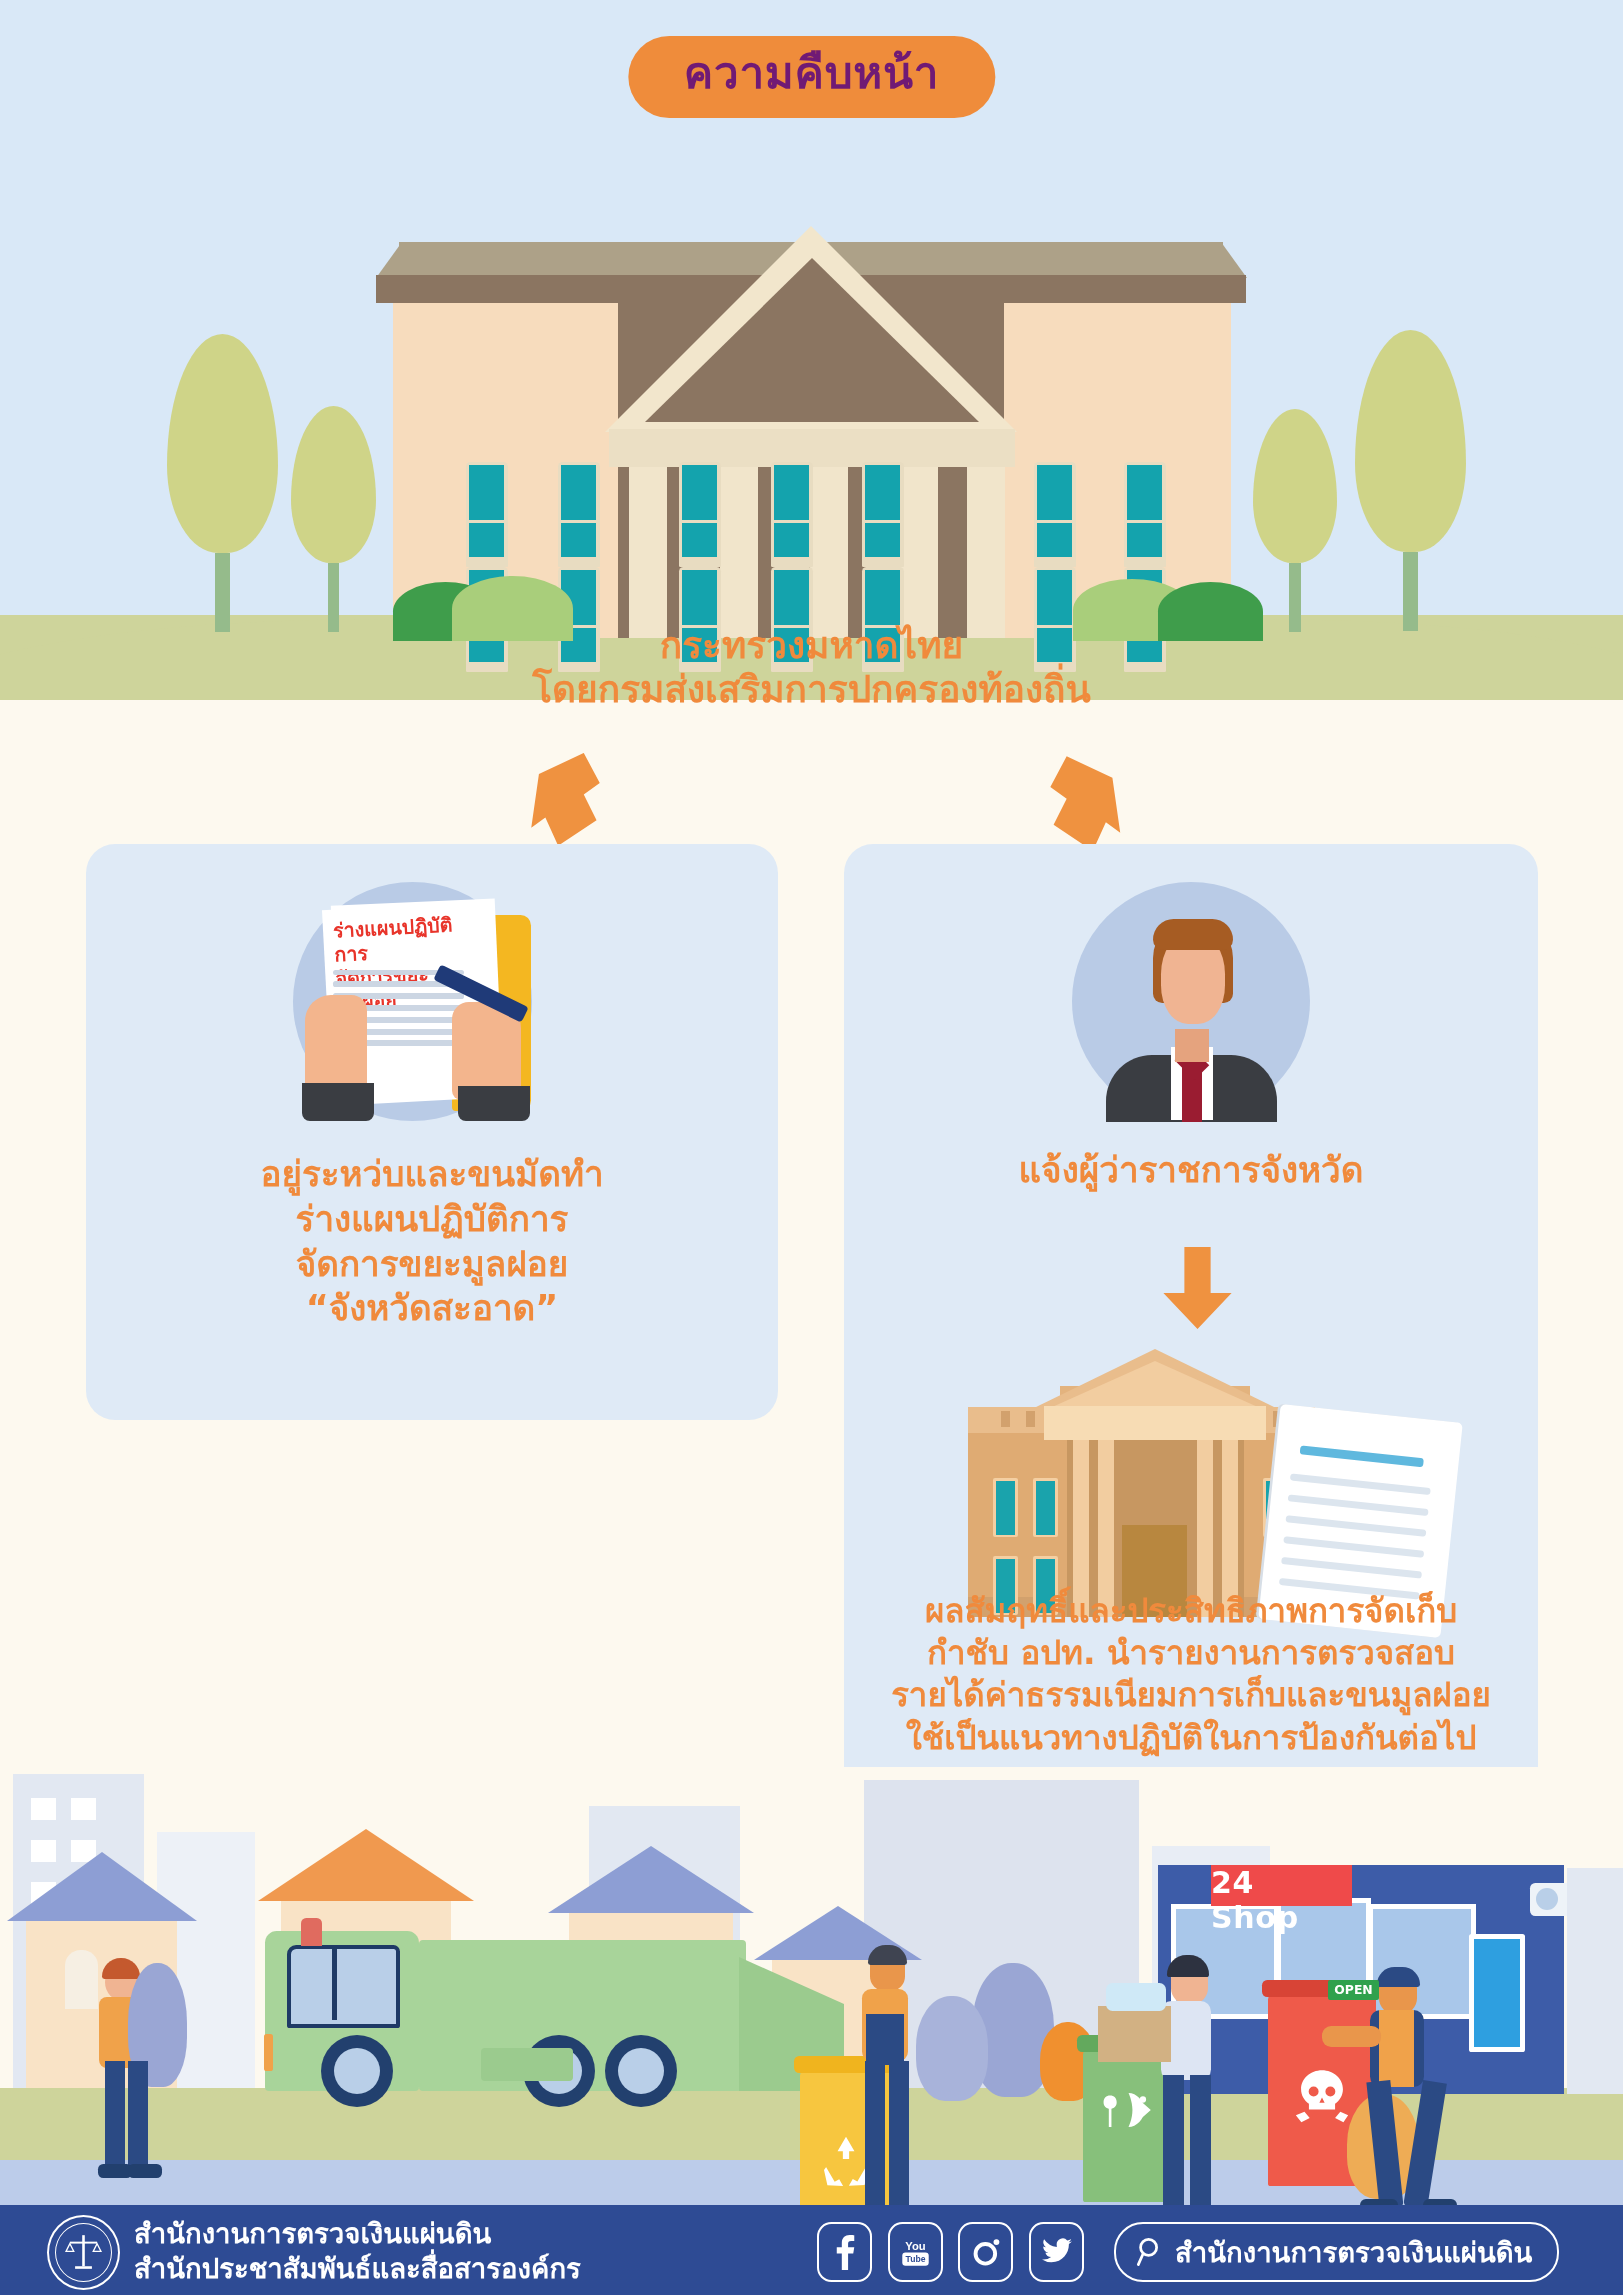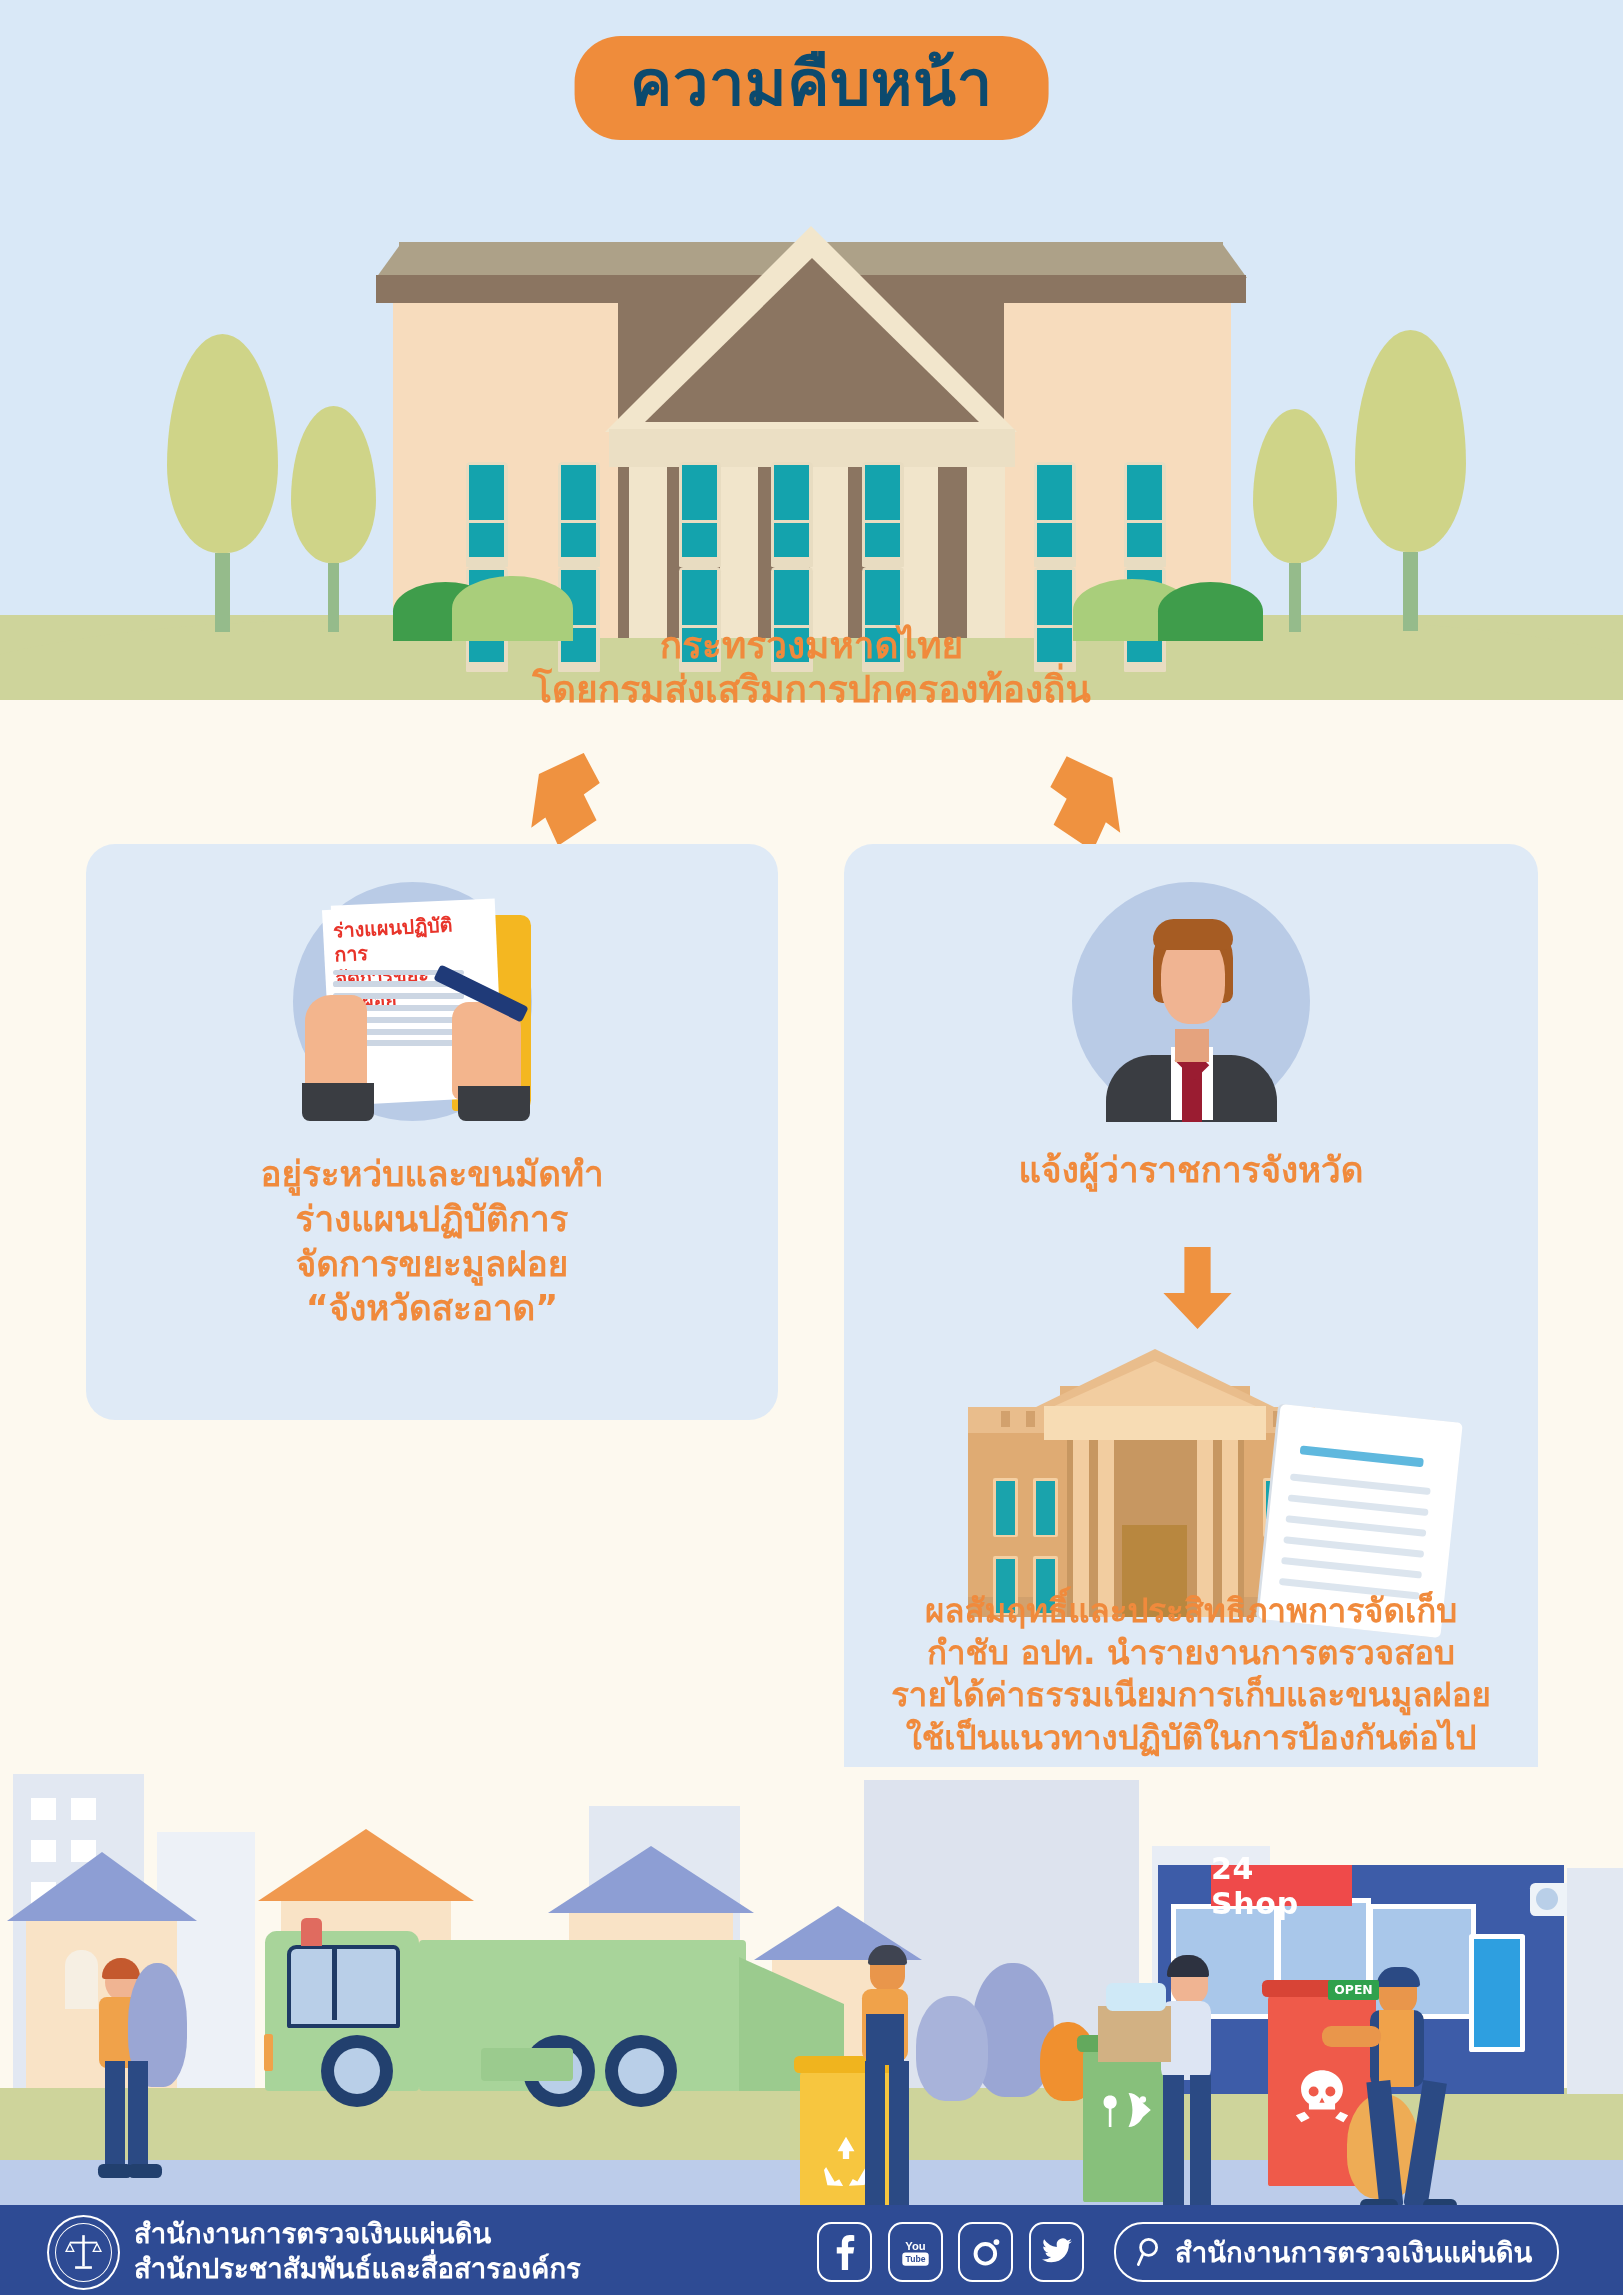--- a/index.html
+++ b/index.html
@@ -14,21 +14,21 @@
   .cream{position:absolute;left:0;top:690px;width:1623px;height:1237px;background:#fdf9ef;}
 
   
   .title-pill{
     position:absolute;left:50%;top:36px;transform:translateX(-50%);
     background:#ef8c3b;border-radius:46px;
     padding:11.8px 56px 19.6px 56px;
     box-shadow:0 0 0 0 rgba(0,0,0,0);
   }
   .title-pill span{
-    display:block;color:#0c4a6e;font-size:63px;line-height:1.15;font-weight:bold;
+    display:block;color:#701a75;font-size:44px;line-height:1.15;font-weight:bold;
     white-space:nowrap;letter-spacing:0.7px;
   }
 
   
   .tree{position:absolute;}
   .tree .crown{background:#cfd488;border-radius:50% 50% 46% 46%/60% 60% 40% 40%;}
   .tree .trunk{background:#95bb8b;margin:0 auto;}
   .bldg-base{position:absolute;left:393px;top:298px;width:838px;height:340px;background:#f7dcbd;}
   .bldg-roof{position:absolute;left:376px;top:275px;width:870px;height:27.5px;background:#8b7561;}
   .bldg-roof2{position:absolute;left:399px;top:242px;width:824px;height:36px;background:#ada188;}
@@ -125,21 +125,21 @@
   .p-head{position:absolute;border-radius:50%;}
   .p-body{position:absolute;}
   .p-leg{position:absolute;background:#2b4a84;}
   .bin{position:absolute;border-radius:6.5px 6.5px 2.6px 2.6px;}
   .bin .lid{position:absolute;left:-6.5px;top:-13px;right:-6.5px;height:17px;border-radius:5.2px;}
   .bag{position:absolute;border-radius:48% 48% 40% 40%;}
 
   .shop{position:absolute;}
   .shop-wall{position:absolute;background:#3d5ca8;}
   .shop-glass{position:absolute;background:#a9c7ea;border:5.2px solid #ffffff;}
-  .shop-sign{position:absolute;background:#ef4a4a;display:flex;align-items:center;justify-content:center;}
+  .shop-sign{position:absolute;background:#ef4a4a;display:flex;align-items:flex-start;justify-content:center;}
   .shop-sign span{color:#fff;font-size:30px;font-weight:bold;letter-spacing:0.7px;}
   .fridge{position:absolute;background:#2e9fe0;border:5.2px solid #ffffff;border-radius:2.6px;}
   .ac{position:absolute;background:#eef3f8;border-radius:5.2px;}
 
   
   .footer{position:absolute;left:0;top:2205px;width:1623px;height:90px;background:#2e4b94;}
   .seal{position:absolute;left:47px;top:2215px;width:69px;height:71px;border-radius:50%;
       border:2.6px solid #ffffff;}
   .seal .inner{position:absolute;left:5.9px;top:5.9px;right:5.9px;bottom:5.9px;border-radius:50%;border:1.3px solid #fff;}
   .org{position:absolute;left:134px;top:2216px;color:#fff;font-size:27.5px;line-height:1.26;font-weight:bold;}

